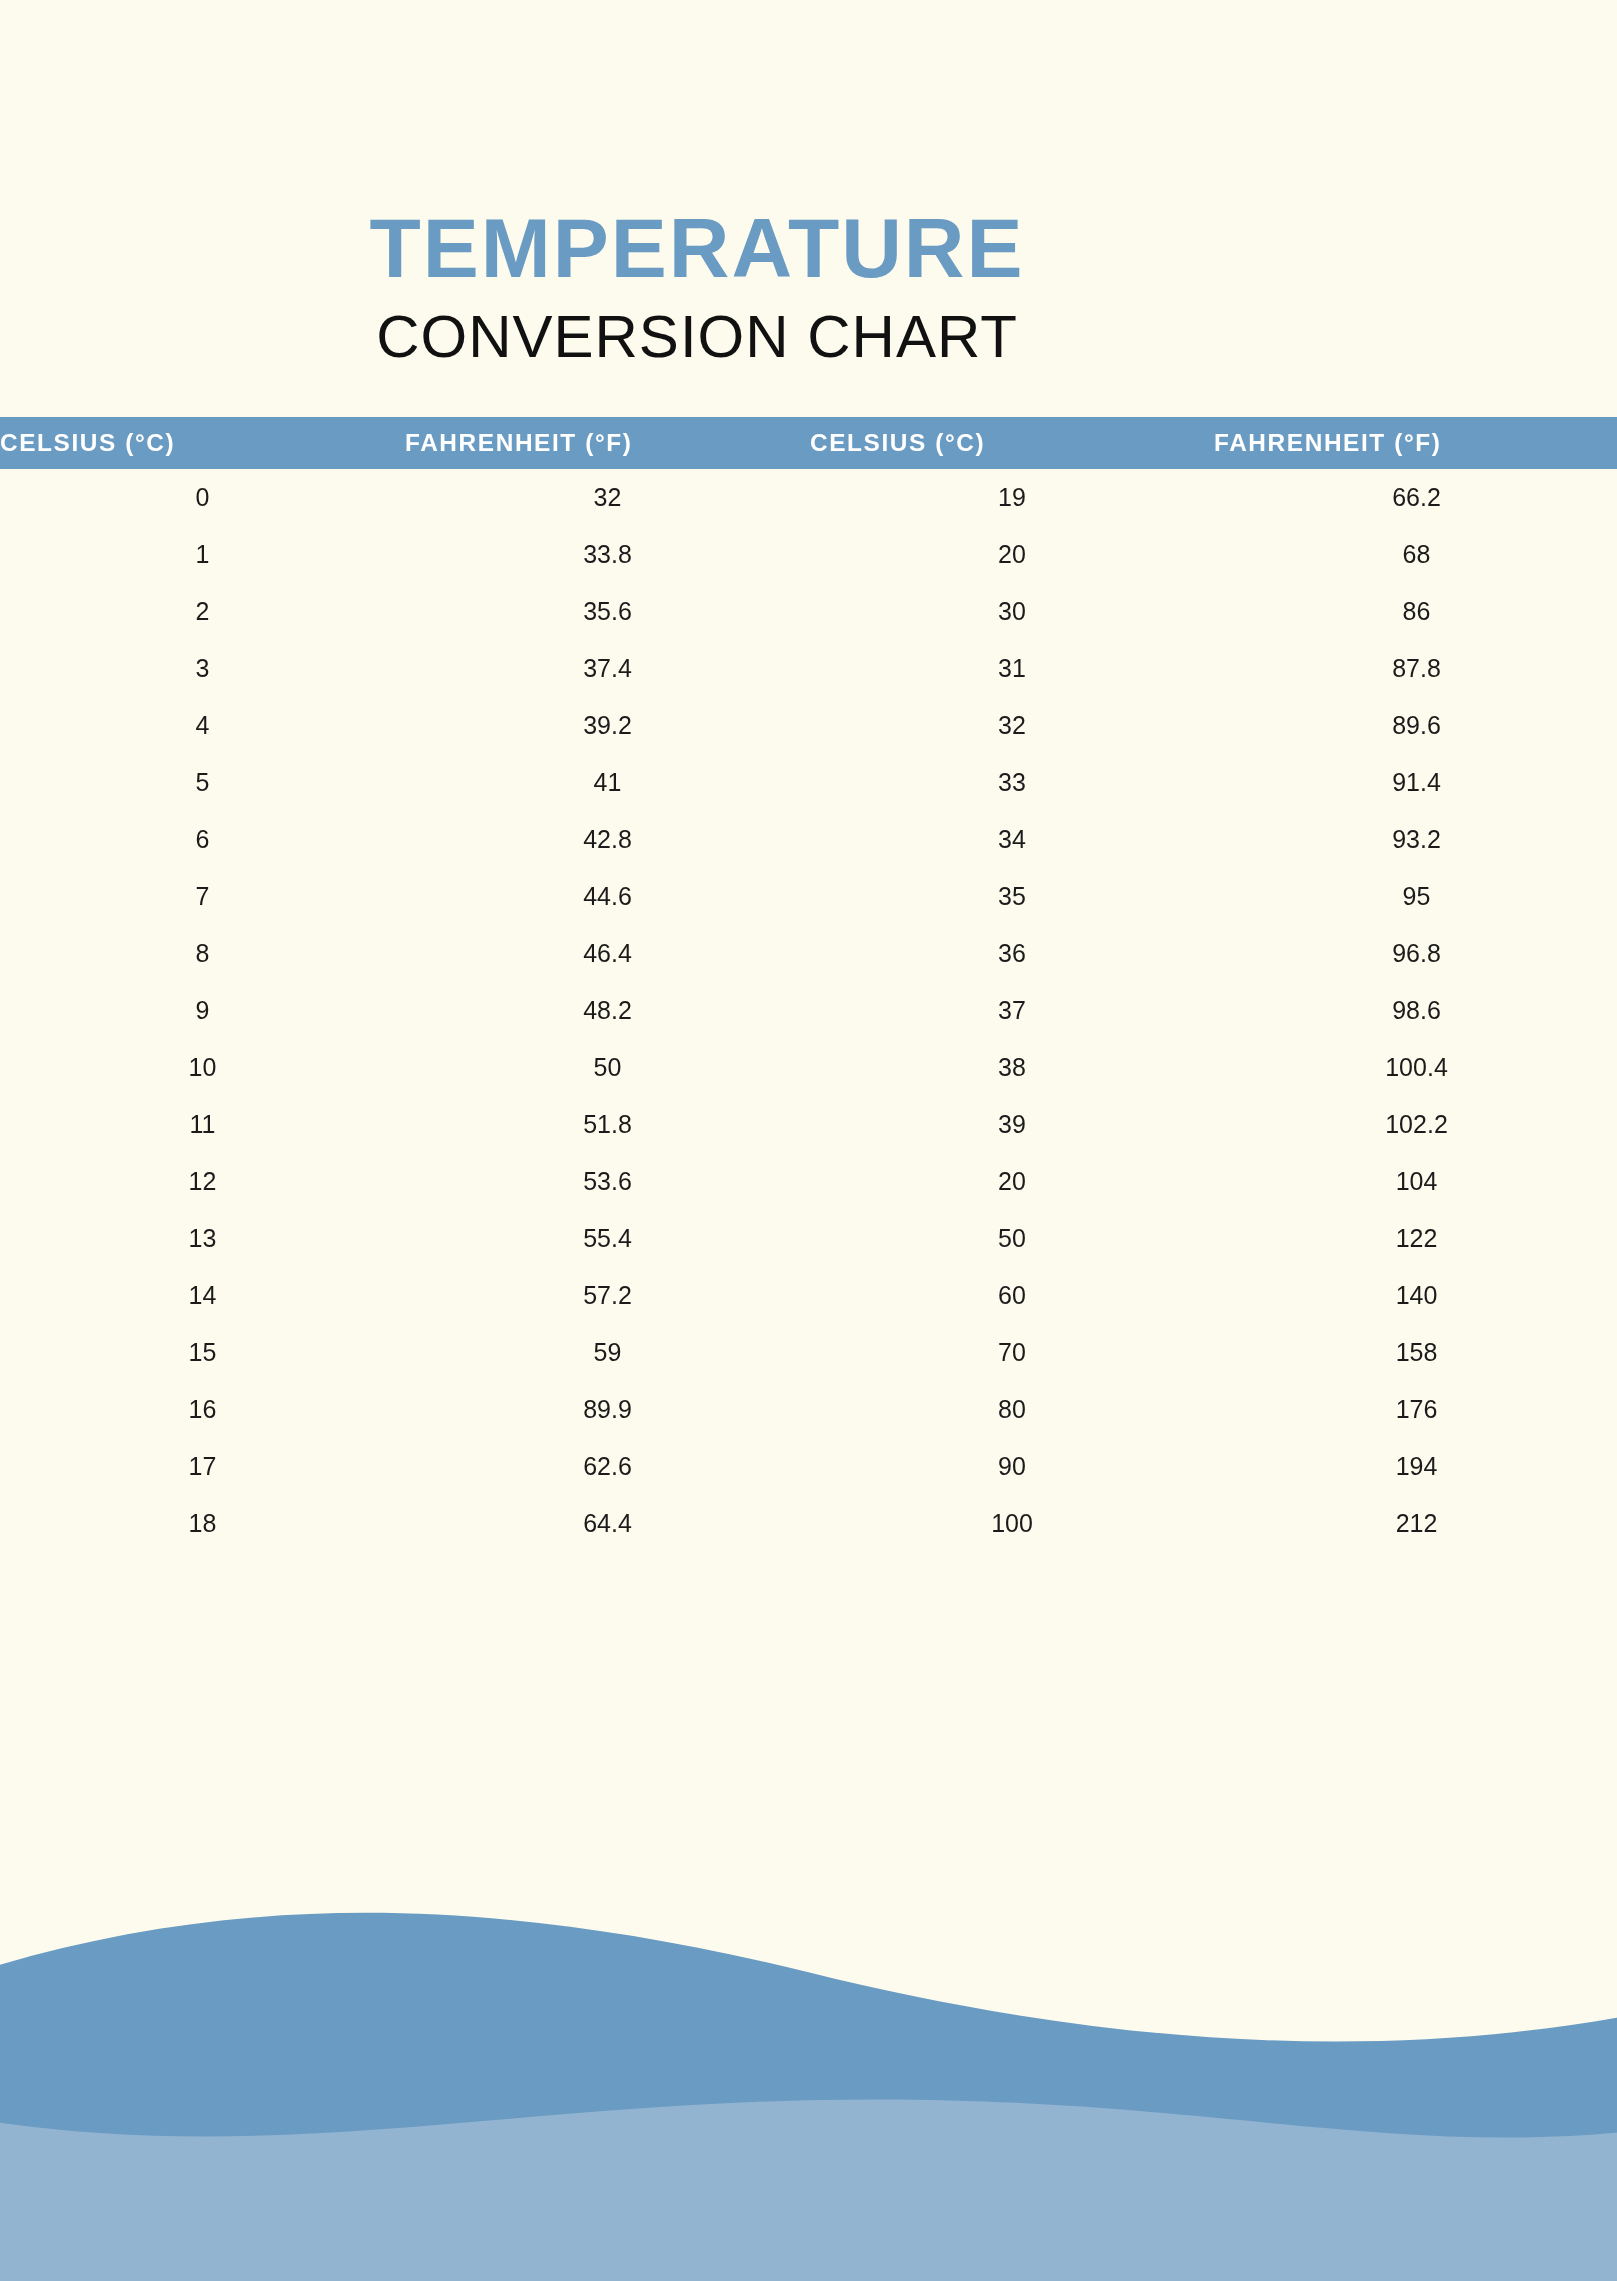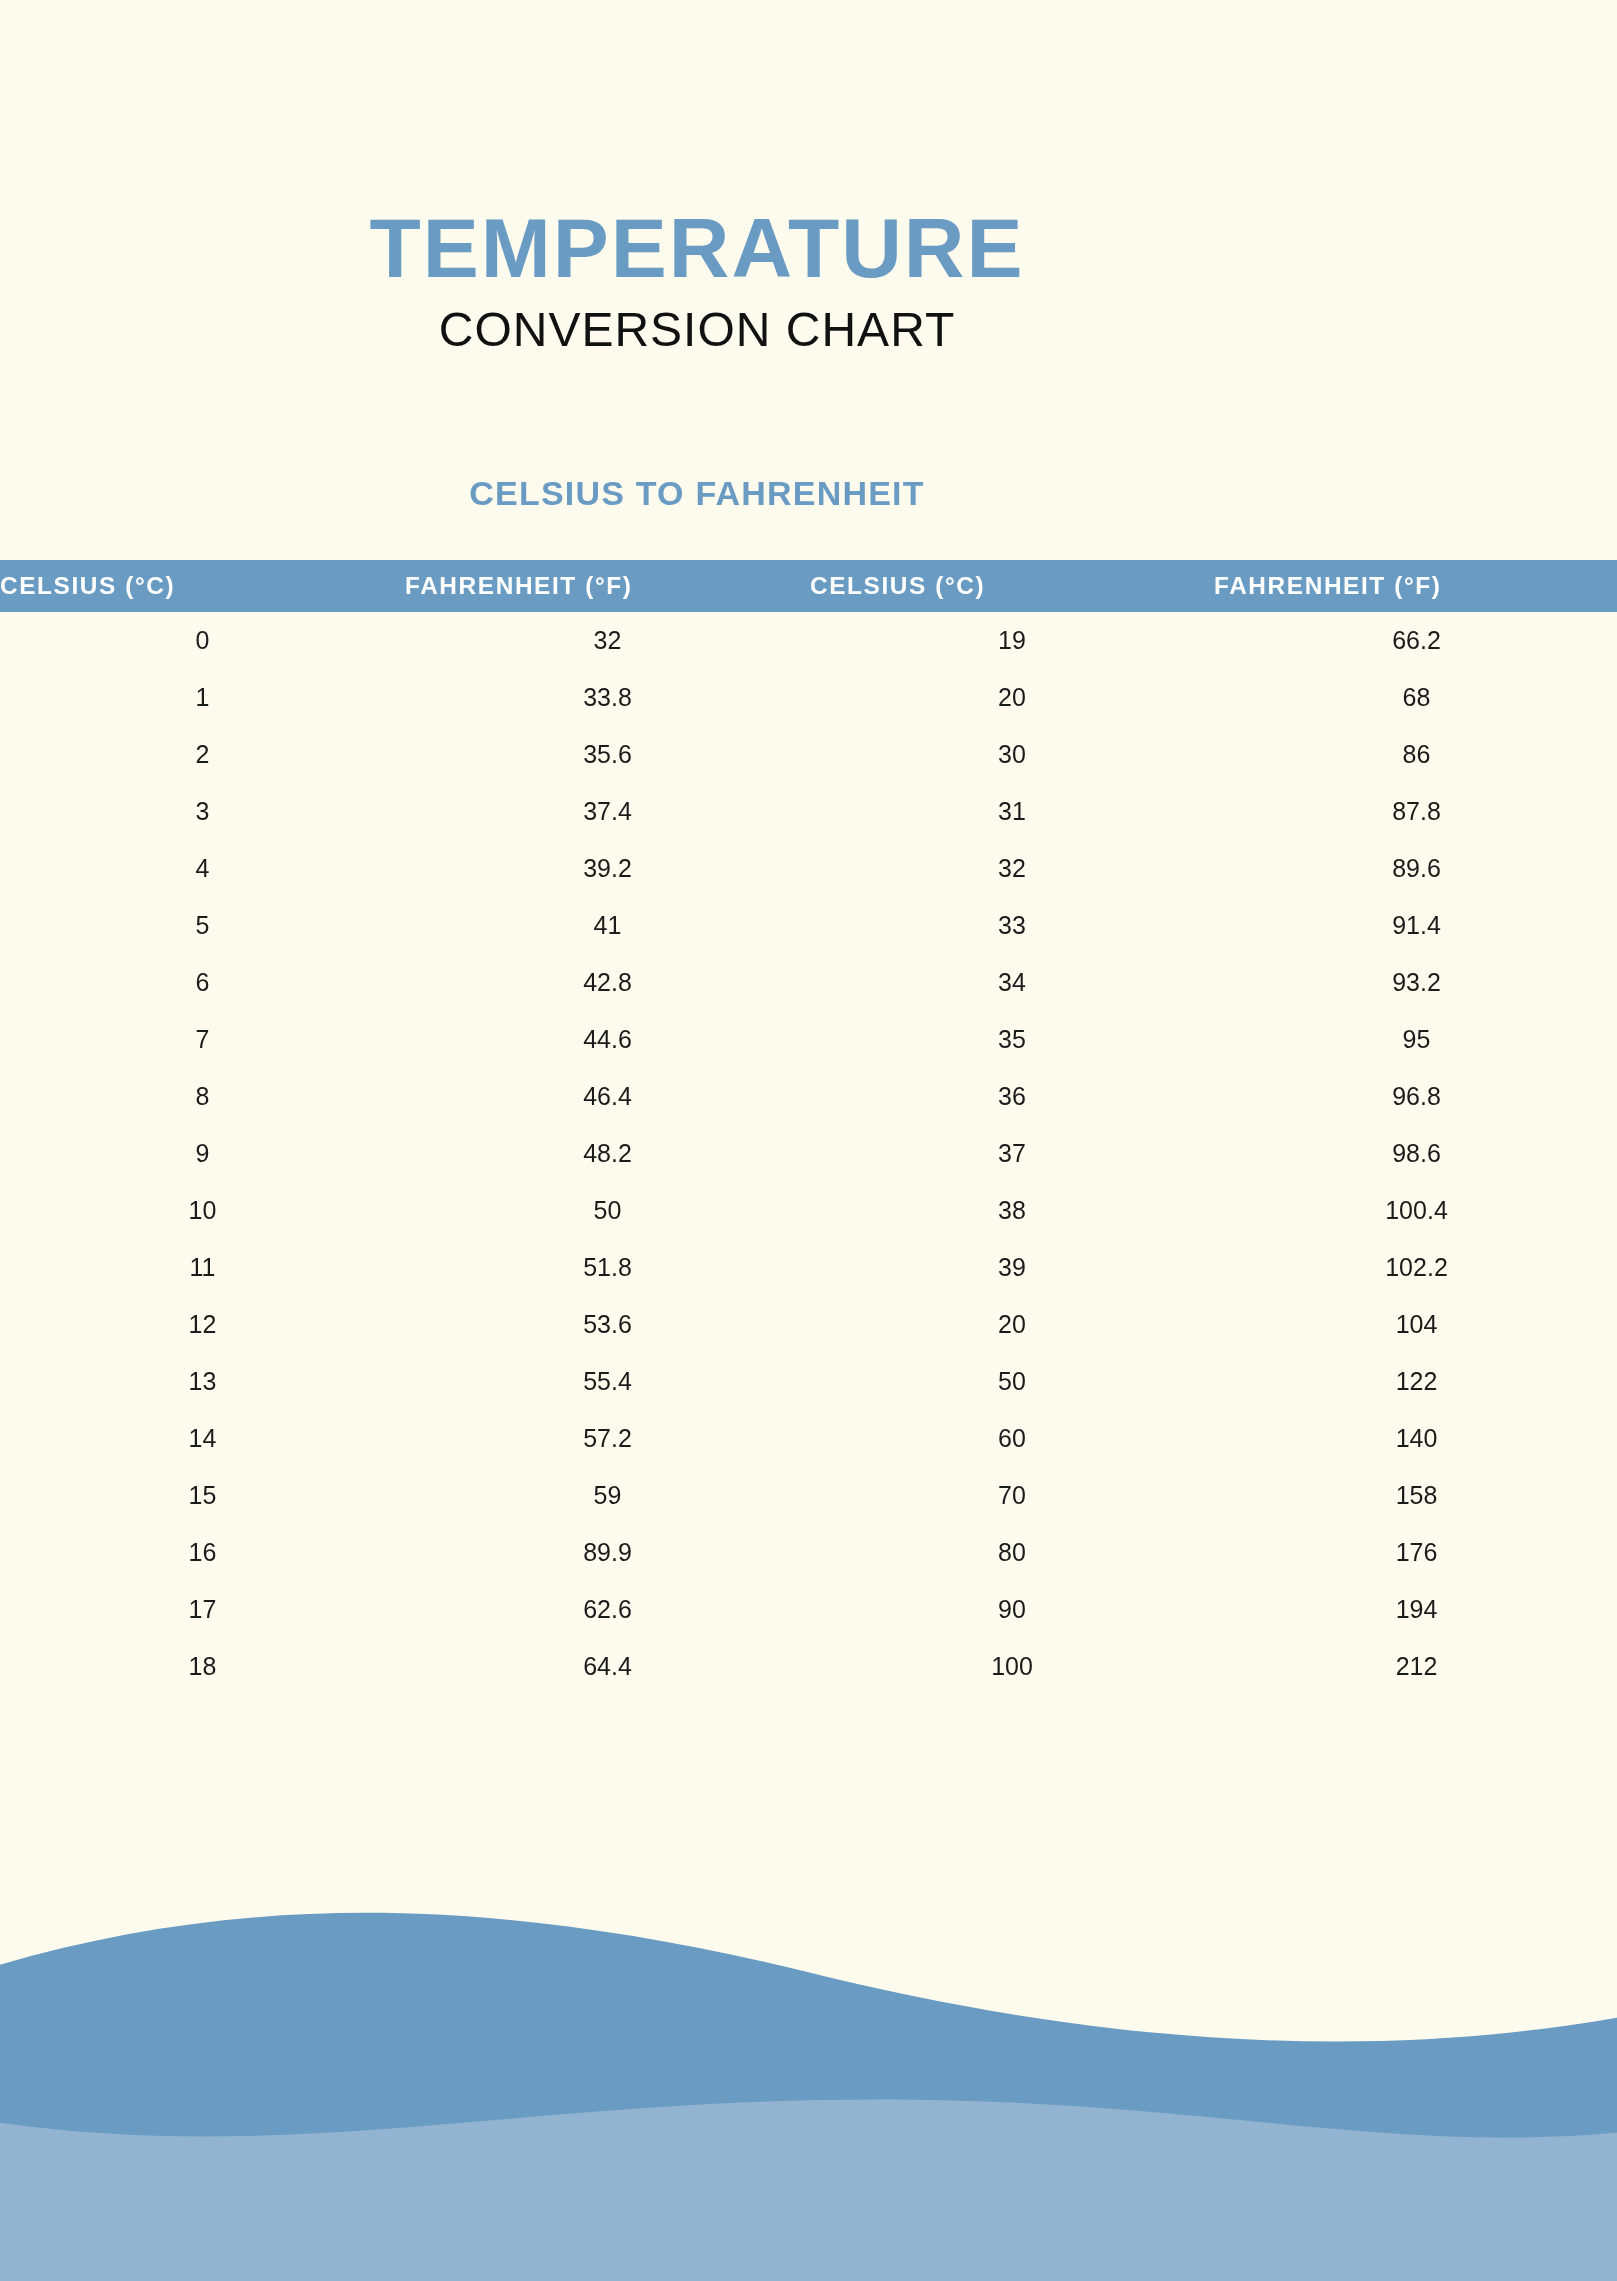--- a/index.html
+++ b/index.html
@@ -25,21 +25,21 @@
   }
   .title-main {
     font-size: 84px;
     font-weight: bold;
     letter-spacing: 2px;
     color: #6a9bc3;
     line-height: 1.04;
     margin: 0;
   }
   .title-sub {
-    font-size: 48px;
+    font-size: 60px;
     font-weight: normal;
     letter-spacing: 1px;
     color: #111111;
     line-height: 1.1;
     margin: 11.7px 0 0 0;
   }
   .section-title {
     text-align: center;
     font-size: 34px;
     font-weight: bold;
@@ -85,21 +85,20 @@
 </head>
 <body>
 
 <div class="page">
 
   <div class="title-block">
     <h1 class="title-main">TEMPERATURE</h1>
     <h2 class="title-sub">CONVERSION CHART</h2>
   </div>
 
-  <div class="section-title">CELSIUS TO FAHRENHEIT</div>
 
   <table class="conv">
     <colgroup>
       <col class="c1">
         <col class="c2">
         <col class="c3">
         <col class="c4">
     </colgroup>
     <thead>
       <tr>

